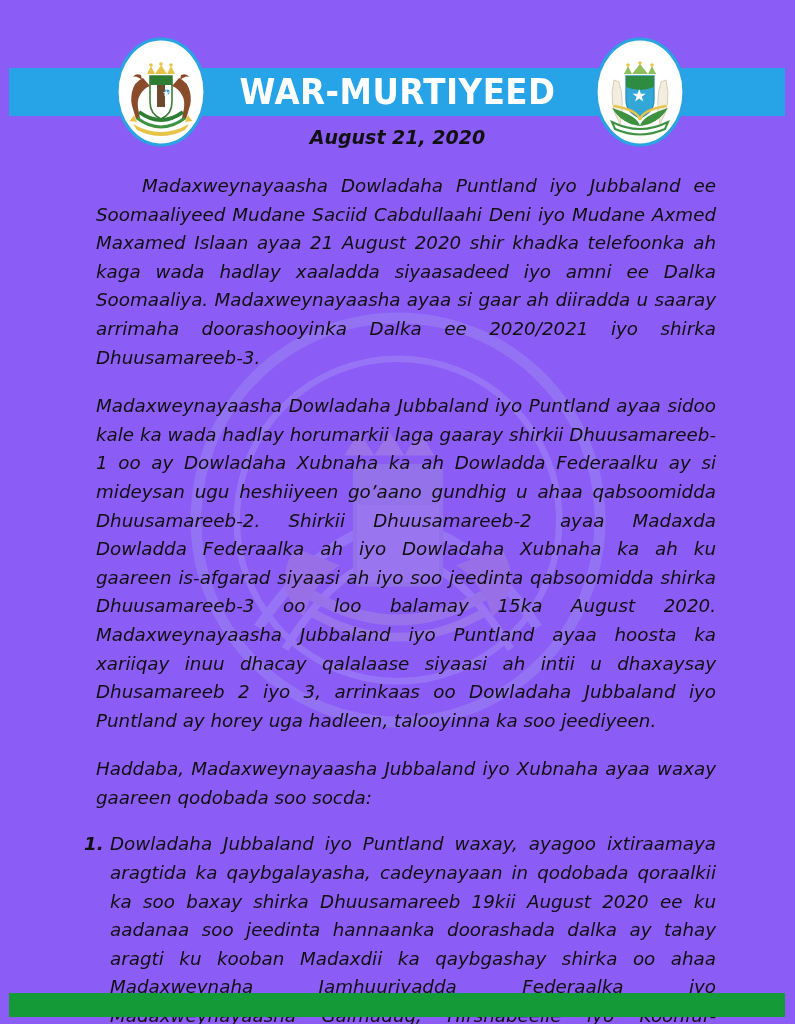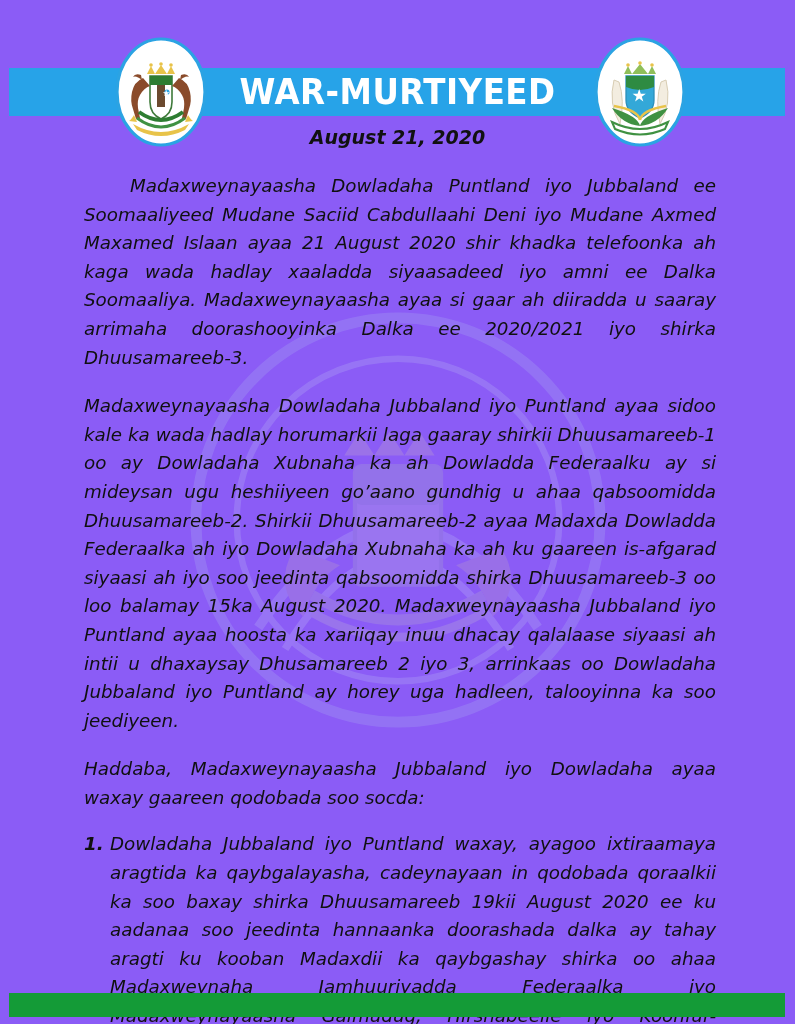--- a/index.html
+++ b/index.html
@@ -92,21 +92,21 @@
 
   
   .content {
     position: absolute;
     left: 84px;
     top: 172px;
     width: 632px;
     z-index: 2;
   }
   p.para {
-    margin: 0 0 20px 0;
+    margin: 0 0 20px 12px;
     font-family: "DejaVu Sans", "Liberation Sans", sans-serif;
     font-style: italic;
     font-size: 18.3px;
     line-height: 28.6px;
     text-align: justify;
     text-justify: inter-word;
     color: #101010;
   }
   p.para.indent { text-indent: 46px; }
   p.para.tight  { margin-bottom: 18px; }
@@ -227,21 +227,21 @@
   </div>
 
   <div class="doc-date">August 21, 2020</div>
 
   <div class="content">
 
     <p class="para indent">Madaxweynayaasha Dowladaha Puntland iyo Jubbaland ee Soomaaliyeed Mudane Saciid Cabdullaahi Deni iyo Mudane Axmed Maxamed Islaan ayaa 21 August 2020 shir khadka telefoonka ah kaga wada hadlay xaaladda siyaasadeed iyo amni ee Dalka Soomaaliya. Madaxweynayaasha ayaa si gaar ah diiradda u saaray arrimaha doorashooyinka Dalka ee 2020/2021 iyo shirka Dhuusamareeb-3.</p>
 
     <p class="para">Madaxweynayaasha Dowladaha Jubbaland iyo Puntland ayaa sidoo kale ka wada hadlay horumarkii laga gaaray shirkii Dhuusamareeb-1 oo ay Dowladaha Xubnaha ka ah Dowladda Federaalku ay si mideysan ugu heshiiyeen go’aano gundhig u ahaa qabsoomidda Dhuusamareeb-2. Shirkii Dhuusamareeb-2 ayaa Madaxda Dowladda Federaalka ah iyo Dowladaha Xubnaha ka ah ku gaareen is-afgarad siyaasi ah iyo soo jeedinta qabsoomidda shirka Dhuusamareeb-3 oo loo balamay 15ka August 2020. Madaxweynayaasha Jubbaland iyo Puntland ayaa hoosta ka xariiqay inuu dhacay qalalaase siyaasi ah intii u dhaxaysay Dhusamareeb 2 iyo 3, arrinkaas oo Dowladaha Jubbaland iyo Puntland ay horey uga hadleen, talooyinna ka soo jeediyeen.</p>
 
-    <p class="para tight">Haddaba, Madaxweynayaasha Jubbaland iyo Dowladaha ayaa waxay gaareen qodobada soo socda:</p>
+    <p class="para tight">Haddaba, Madaxweynayaasha Jubbaland iyo Xubnaha ayaa waxay gaareen qodobada soo socda:</p>
 
     <div class="list-item">
       <span class="list-marker">1.</span>
       <span>Dowladaha Jubbaland iyo Puntland waxay, ayagoo ixtiraamaya aragtida ka qaybgalayasha, cadeynayaan in qodobada qoraalkii ka soo baxay shirka Dhuusamareeb 19kii August 2020 ee ku aadanaa soo jeedinta hannaanka doorashada dalka ay tahay aragti ku kooban Madaxdii ka qaybgashay shirka oo ahaa Madaxweynaha Jamhuuriyadda Federaalka iyo Madaxweynayaasha Galmudug, Hirshabeelle iyo Koonfur-galbeed.</span>
     </div>
 
   </div>
 
   <div class="footer-bar"></div>
 

